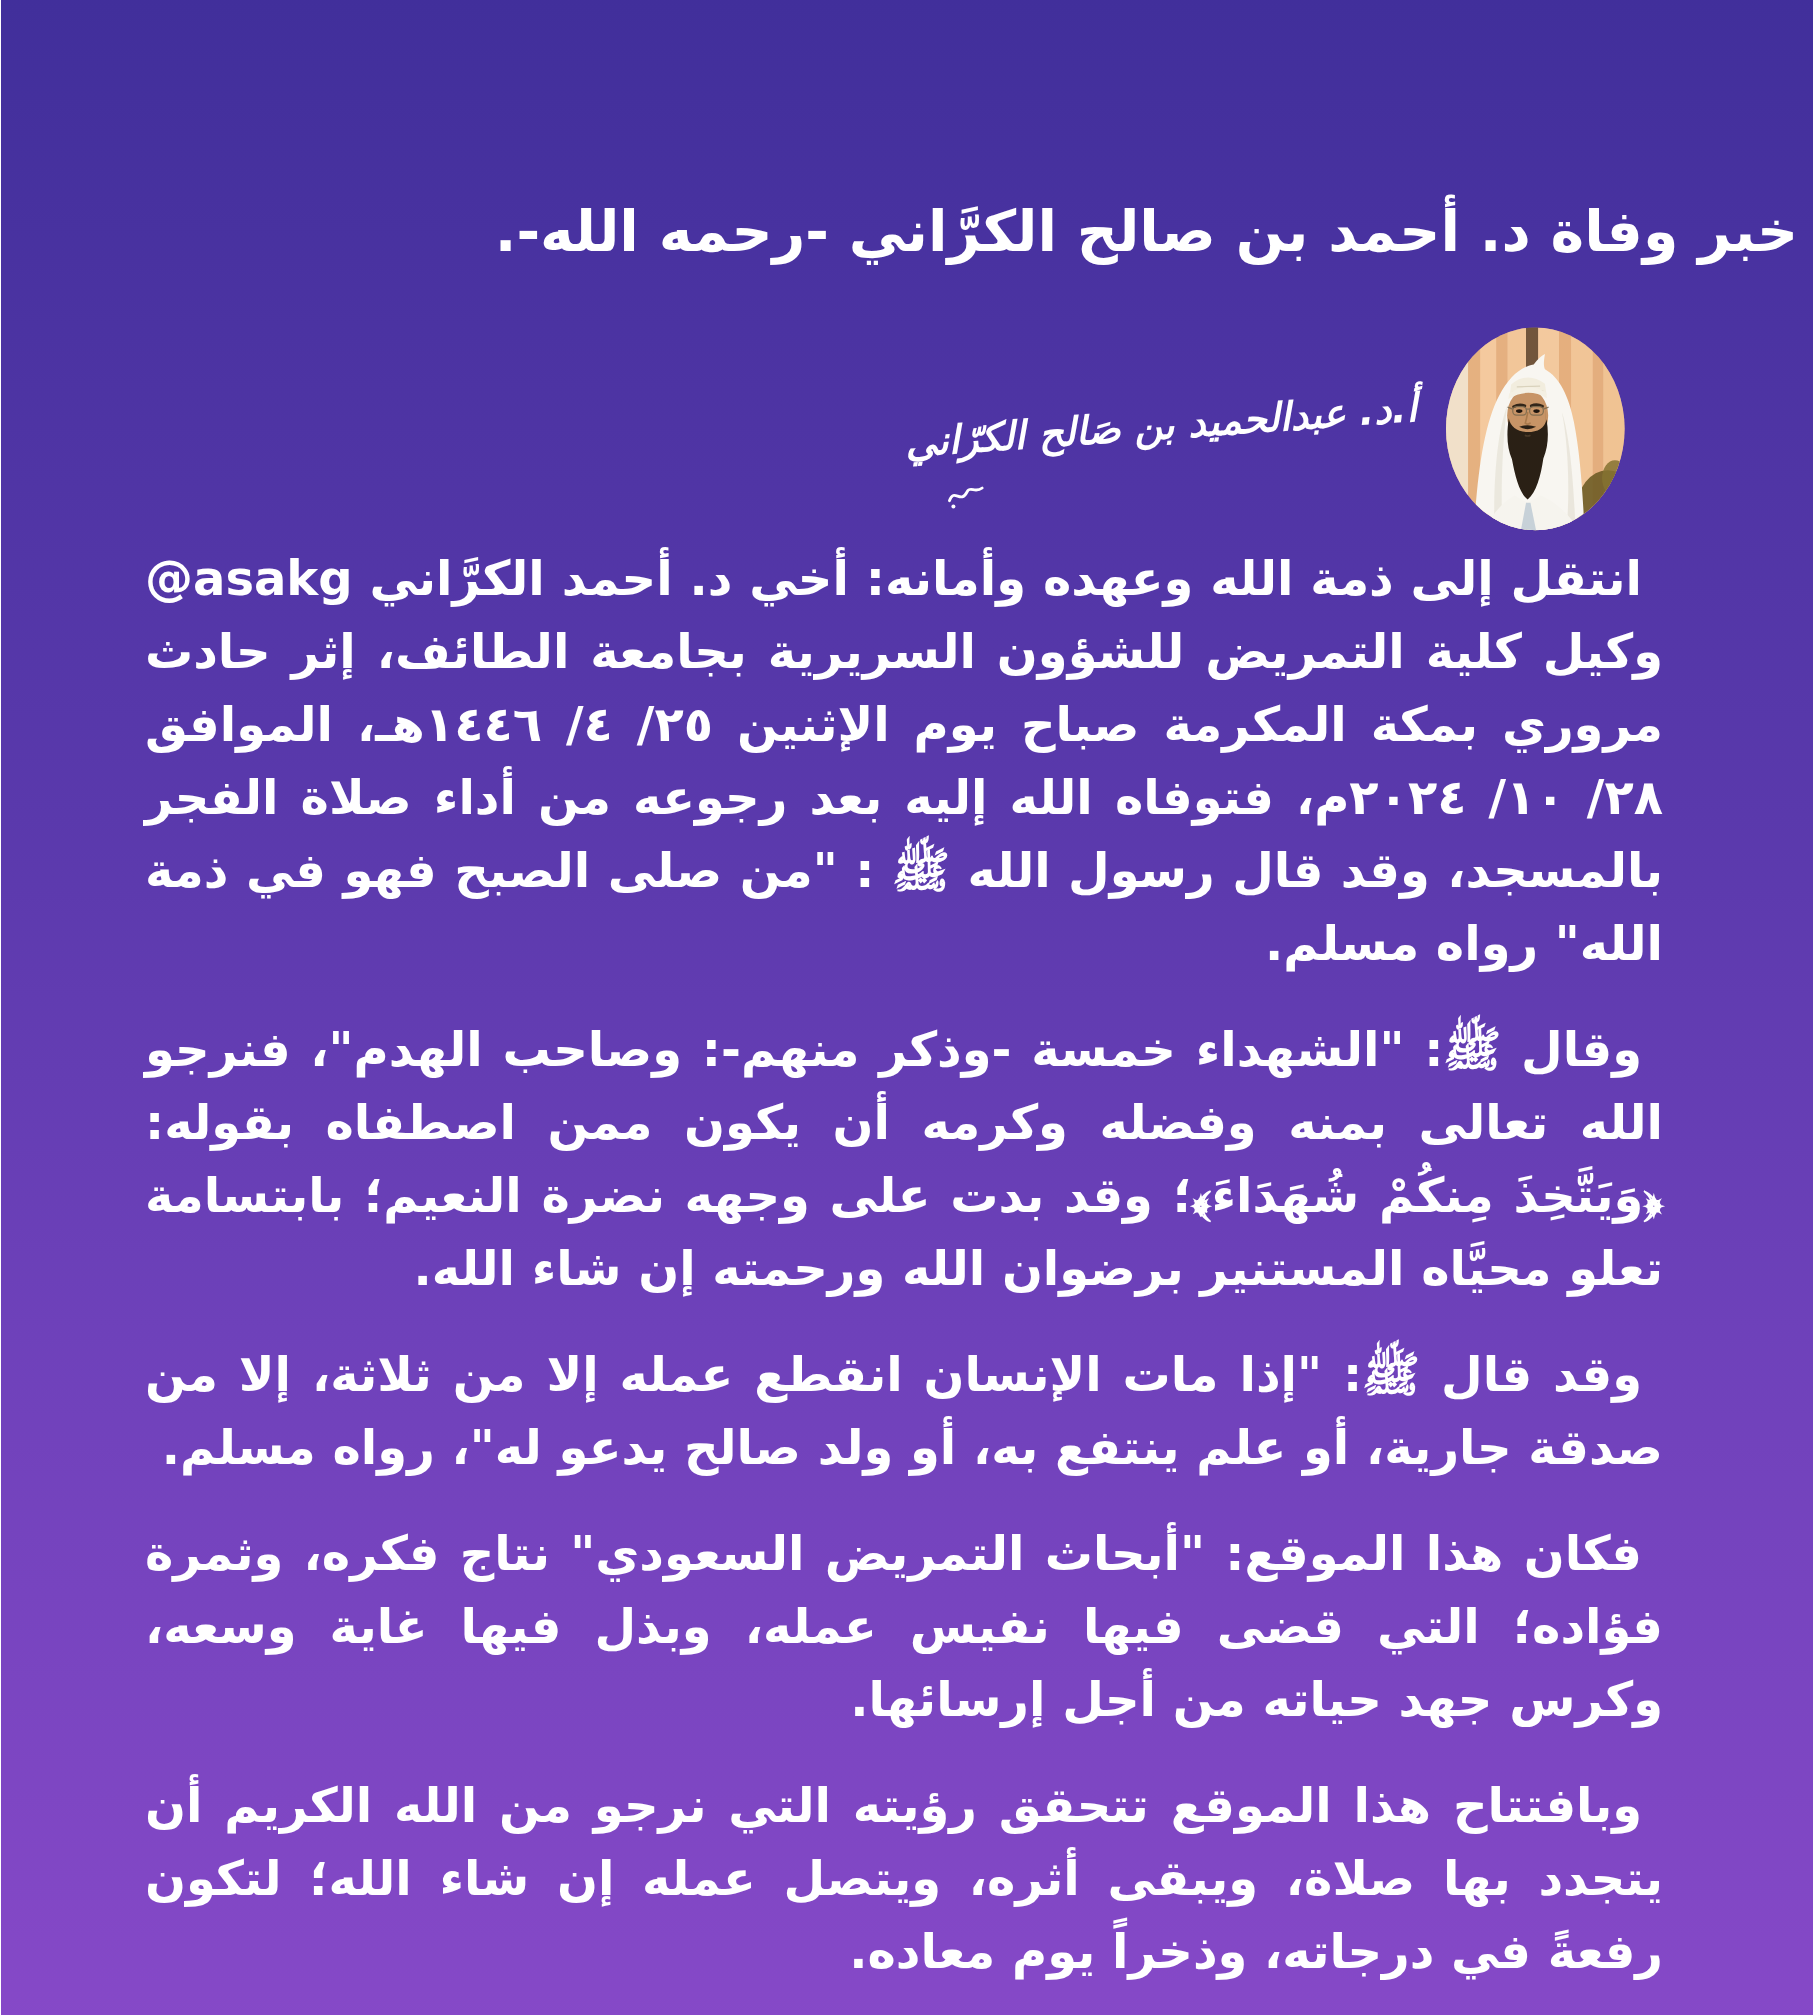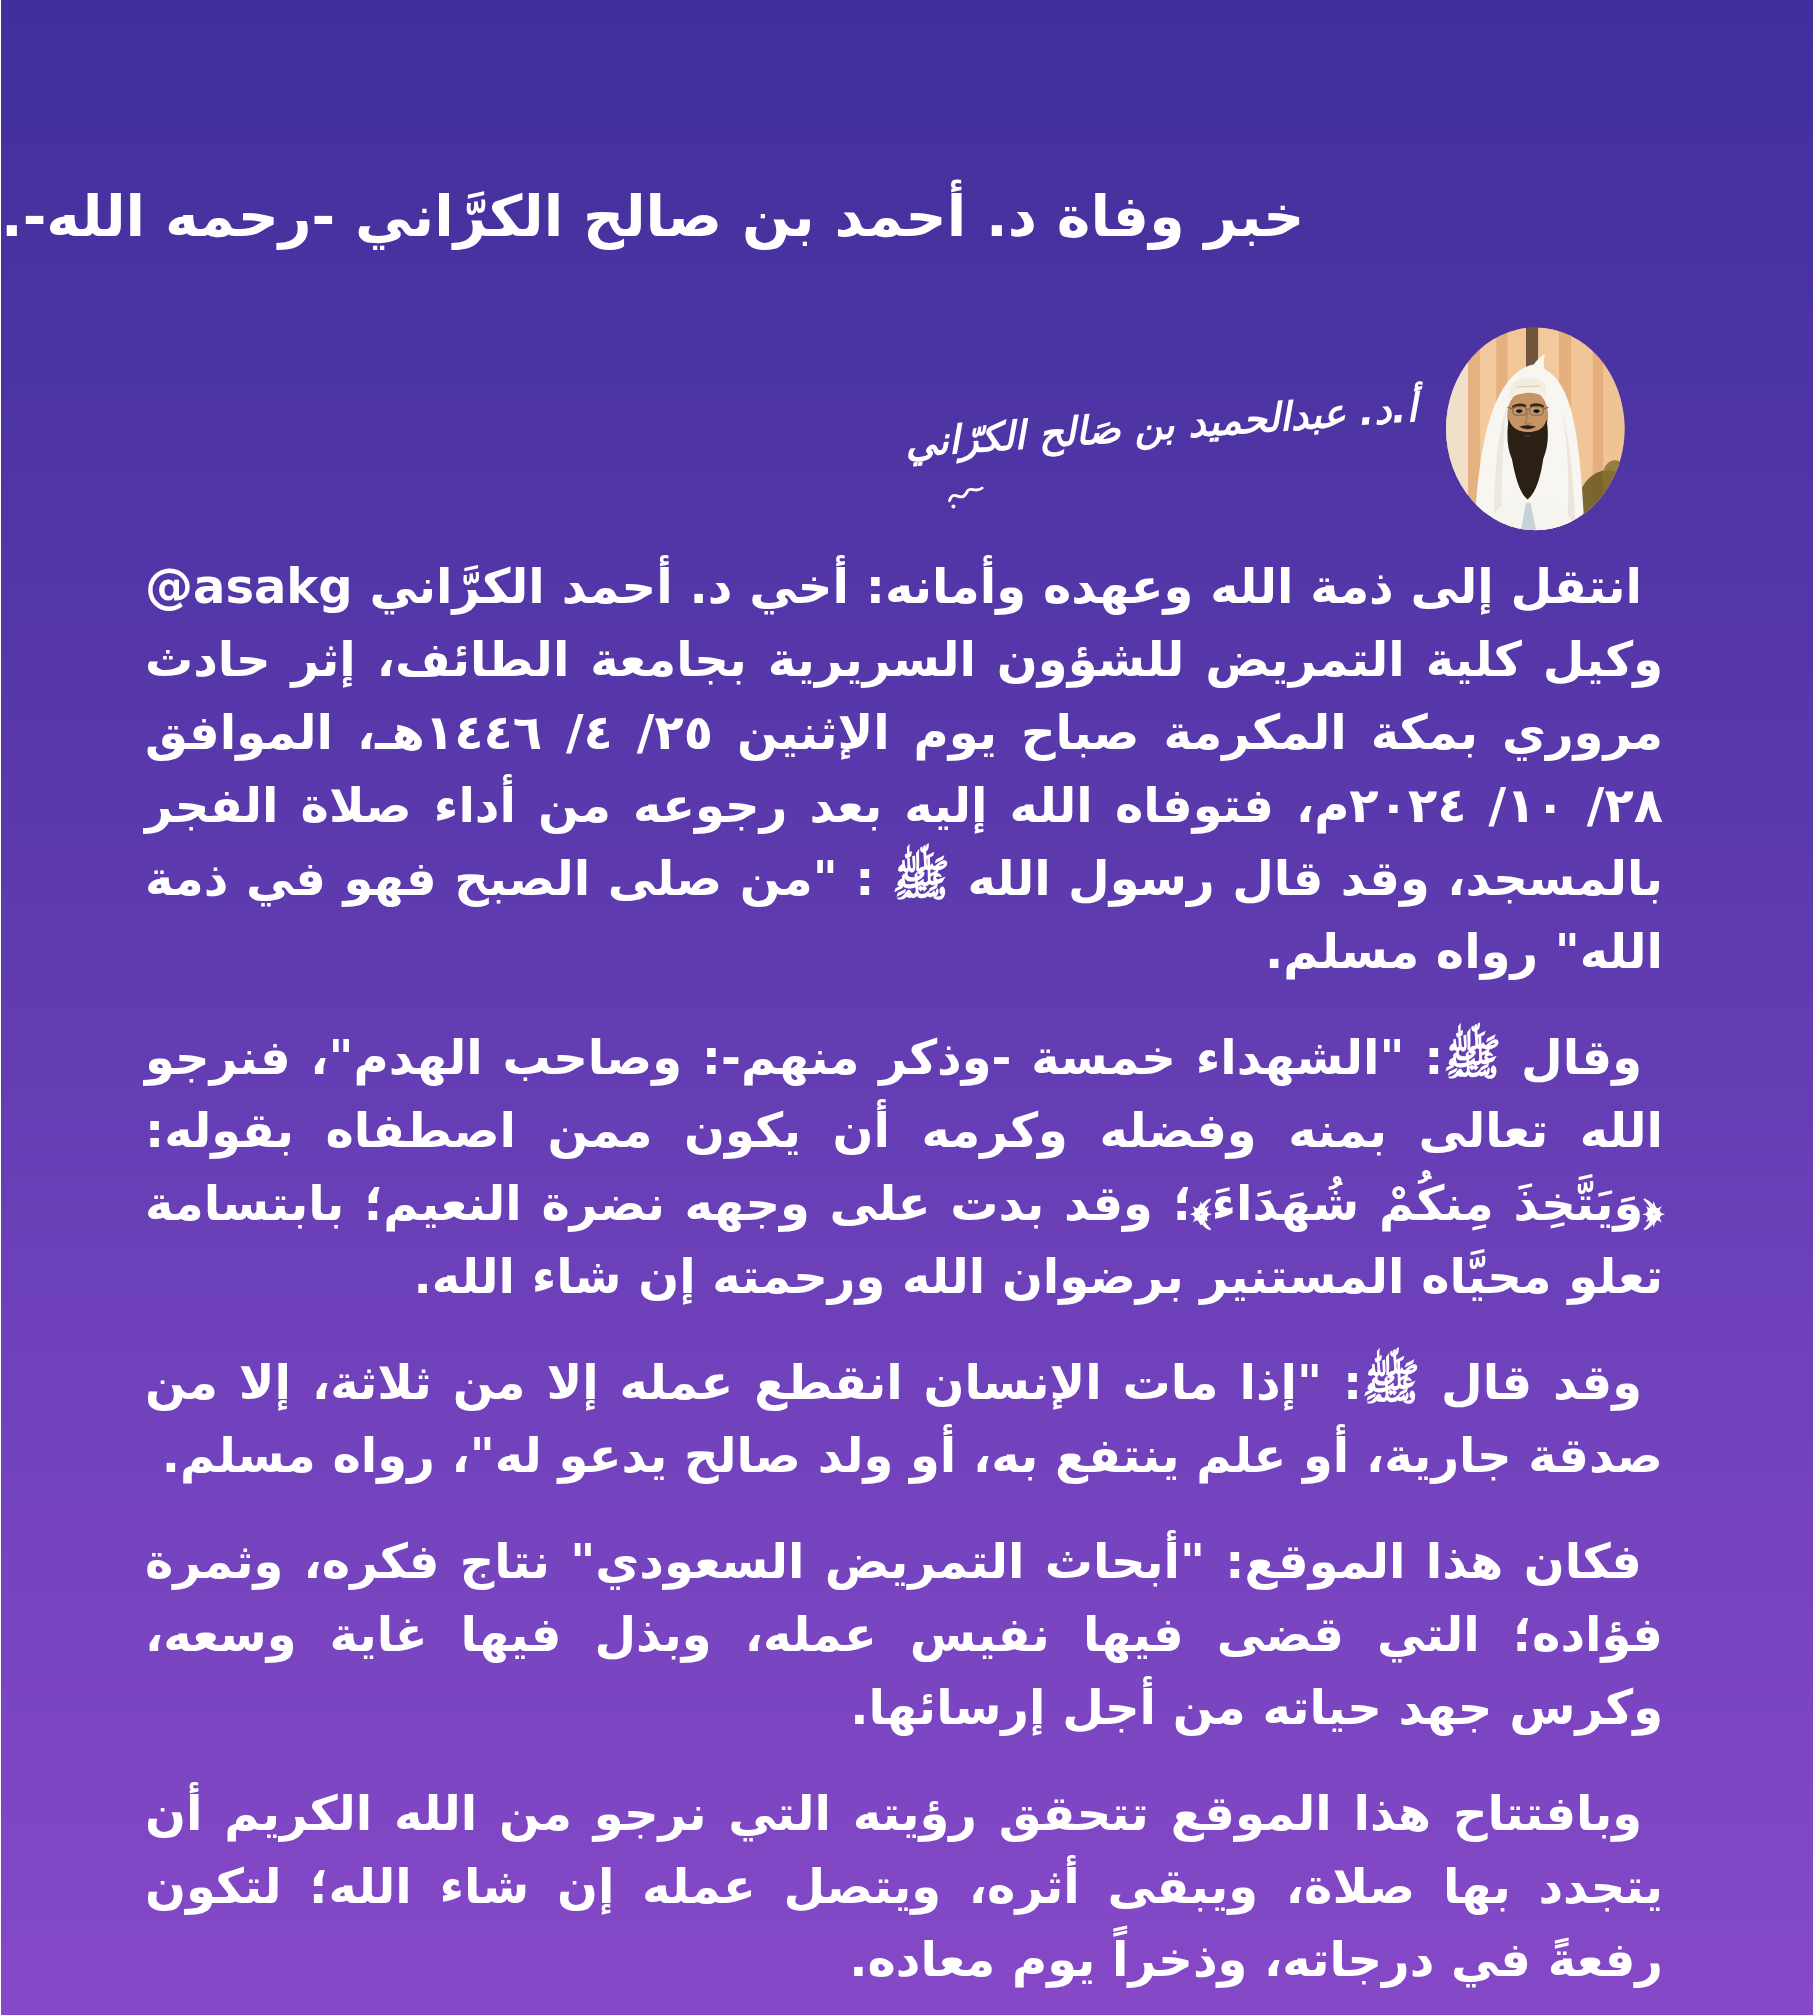--- a/index.html
+++ b/index.html
@@ -22,22 +22,22 @@
     width: 1814px;
     height: 2142px;
     direction: rtl;
     color: var(--fg, #FFFFFF);
   }
   .title {
     position: absolute;
     top: 173px;
     left: 0;
     right: 0;
-    margin: 1px;
-    text-align: left;
+    margin: 16px;
+    text-align: right;
     font-size: 57px;
     line-height: 85px;
     font-weight: bold;
     letter-spacing: 0;
   }
   
   .portrait {
     position: absolute;
     left: 1446px;
     top: 327px;
@@ -77,21 +77,21 @@
     top: 538px;
     right: 151px;
     left: 145px;
     font-size: 48px;
     line-height: 73px;
     font-weight: bold;
     text-align: justify;
     text-align-last: right;
   }
   .content p {
-    margin: 12px 0 33px 0;
+    margin: 4px 0 33px 0;
     text-indent: 21px;
   }
   .content p.closing {
     margin: 0;
     text-indent: 0;
     text-align: center;
     text-align-last: center;
   }
 </style>
 </head>

